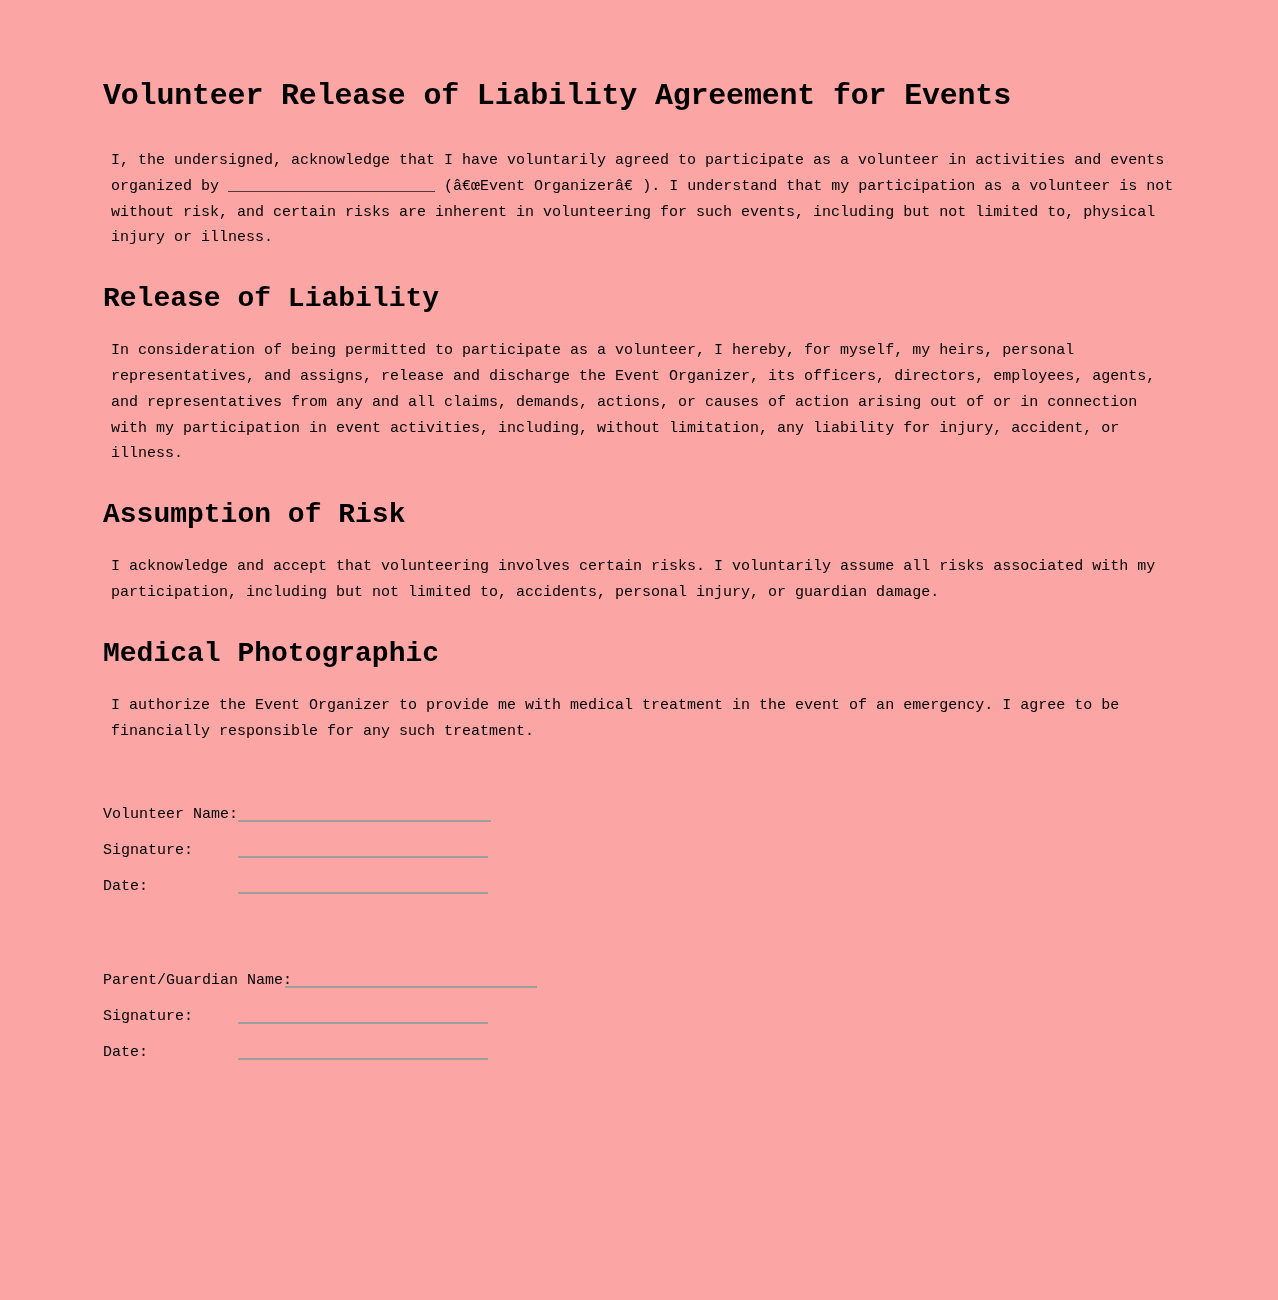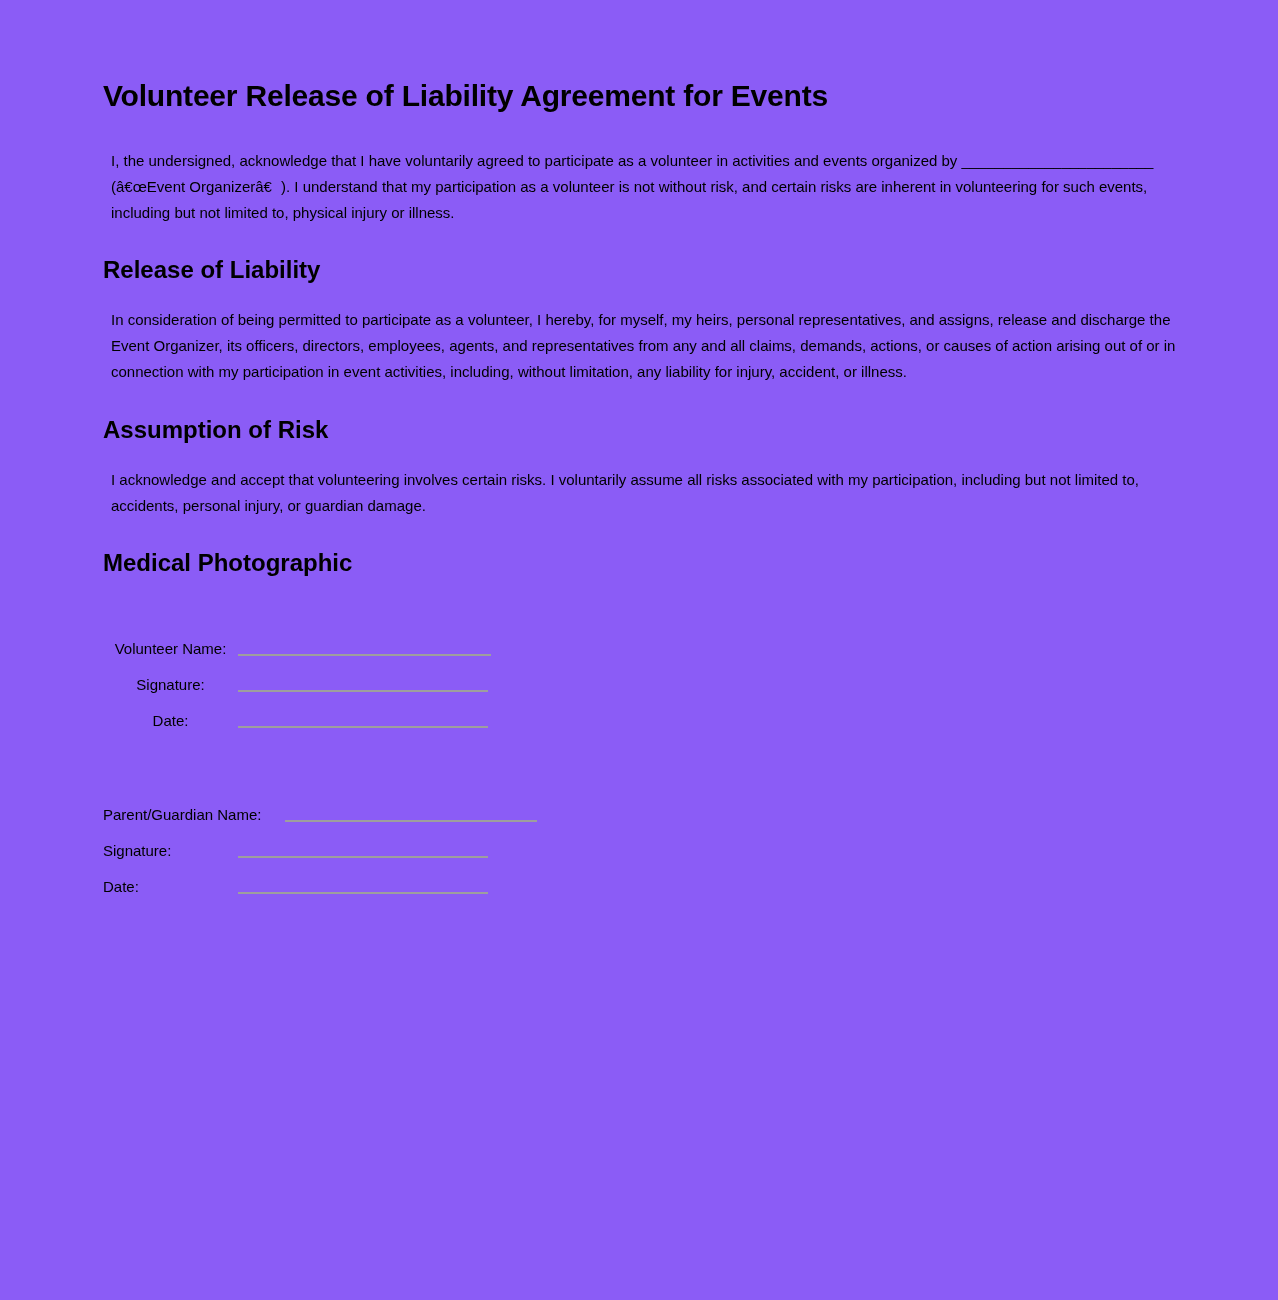--- a/index.html
+++ b/index.html
@@ -13,32 +13,33 @@
     height: 1300px;
     font-family: "Liberation Sans", sans-serif;
     color: #000000;
     overflow: hidden;
   }
   .page {
     box-sizing: border-box;
     width: 1278px;
     min-height: 1300px;
     padding: 78px 98px 40px 103px;
-    background: #8b5cf6;
+    background: #fca5a5;
+    font-family: Liberation Mono, monospace;
   }
   .doc-title {
     font-size: 30px;
     font-weight: bold;
     line-height: 1.2;
     margin: 0 0 34px 0;
     letter-spacing: -0.2px;
     color: #000000;
   }
   .section-heading {
-    font-size: 24px;
+    font-size: 28px;
     font-weight: bold;
     line-height: 1.25;
     margin: 12px 0 22px 0;
     color: #000000;
   }
   .body-text {
     font-size: 15px;
     line-height: 1.72;
     margin: 0 0 30px 8px;
     color: #000000;
@@ -72,21 +73,21 @@
     color: #000000;
     white-space: nowrap;
     padding-bottom: 2px;
   }
   .sig-line {
     border-bottom: 2px solid #9e9e9e;
     height: 0;
     margin-bottom: 4px;
   }
   
-  .g1 .sig-label { width: 135px; text-align: center; }
+  .g1 .sig-label { width: 135px; }
   .g1 .r1 .sig-line { width: 253px; margin-left: 0px; }
   .g1 .r2 .sig-label { width: 135px; }
   .g1 .r2 .sig-line { width: 250px; margin-left: 0px; }
   .g1 .r3 .sig-line { width: 250px; margin-left: 0px; }
 
   
   .g2 .r1 .sig-label { width: 182px; }
   .g2 .r1 .sig-line  { width: 252px; margin-left: 0px; }
   .g2 .r2 .sig-label { width: 135px; }
   .g2 .r2 .sig-line  { width: 250px; margin-left: 0px; }
@@ -109,20 +110,21 @@
     <p class="body-text">In consideration of being permitted to participate as a volunteer, I hereby, for myself, my heirs, personal representatives, and assigns, release and discharge the Event Organizer, its officers, directors, employees, agents, and representatives from any and all claims, demands, actions, or causes of action arising out of or in connection with my participation in event activities, including, without limitation, any liability for injury, accident, or illness.</p>
   </div>
 
   <div class="section-block">
     <h2 class="section-heading">Assumption of Risk</h2>
     <p class="body-text">I acknowledge and accept that volunteering involves certain risks. I voluntarily assume all risks associated with my participation, including but not limited to, accidents, personal injury, or guardian damage.</p>
   </div>
 
   <div class="section-block">
     <h2 class="section-heading">Medical Photographic</h2>
+    <p class="body-text">I authorize the Event Organizer to provide me with medical treatment in the event of an emergency. I agree to be financially responsible for any such treatment.</p>
   </div>
 
   <div class="section-block">
   </div>
 
   <div class="section-block">
   </div>
 
   <div class="sig-group g1">
     <div class="sig-row r1">

